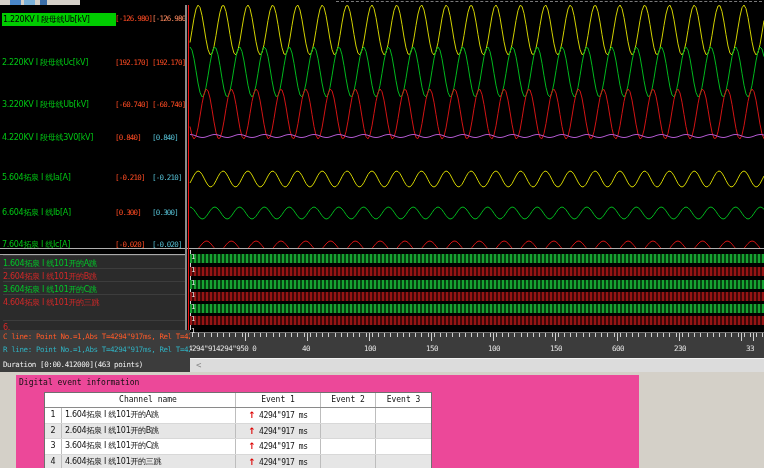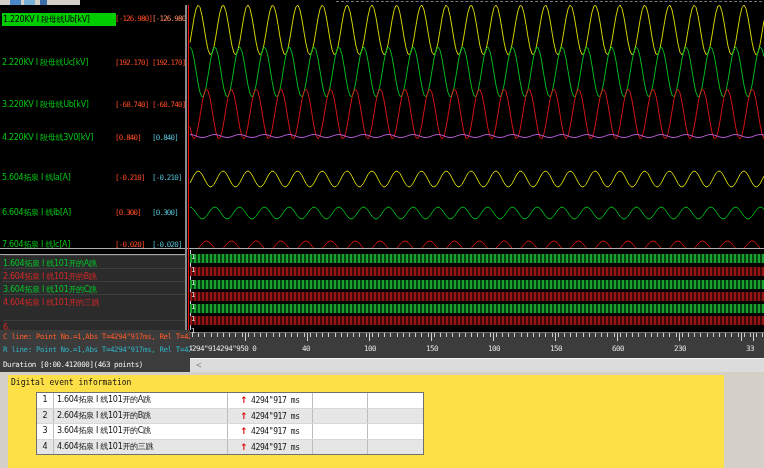--- a/index.html
+++ b/index.html
@@ -38,21 +38,21 @@
   
   #h-scrollbar{left:190px;top:358px;width:574px;height:14px;background:#dcdcdc;border-top:1px solid #f2f2f2;}
   #scroll-left-arrow{position:absolute;left:6px;top:1px;color:#8a8a8a;font-size:9px;
                      font-family:"DejaVu Sans Mono",monospace;}
   
   #status-panel{left:0;top:330px;width:190px;height:42px;background:#3c3c3c;overflow:hidden;}
   .status-row{position:absolute;left:3px;font-family:"DejaVu Sans Mono",monospace;font-size:7.5px;
               letter-spacing:-0.4px;white-space:nowrap;}
   
   #bottom-section{left:0;top:372px;width:764px;height:96px;background:#d4d0c8;}
-  #bottom-inner{position:absolute;left:8px;top:3px;width:716px;height:93px;background:#fde047;}
+  #bottom-inner{position:absolute;left:16px;top:3px;width:623px;height:93px;background:#ec4899;}
   #event-title{position:absolute;left:3px;top:3px;color:#111;font-size:8px;
                font-family:"DejaVu Sans Mono",monospace;}
   #event-table{position:absolute;left:28px;top:17px;width:386px;border:1px solid #707070;
                background:#fff;font-size:8px;color:#111;}
   .tr{position:relative;width:100%;}
   .tr.shaded{background:#e6e6e6;}
   .td{position:absolute;top:0;height:100%;border-left:1px solid #bdbdbd;box-sizing:border-box;
       overflow:hidden;white-space:nowrap;}
   .td.first{border-left:none;}
   .td-center{text-align:center;}
@@ -260,20 +260,26 @@
   <div class="abs" id="status-panel">
     <div class="status-row" style="top: 2px; color: rgb(255, 90, 40);">C line: Point No.=1,Abs T=4294"917ms,  Rel T=4294"917ms</div>
     <div class="status-row" style="top: 15px; color: rgb(48, 176, 192);">R line: Point No.=1,Abs T=4294"917ms,  Rel T=4294"917ms</div>
     <div class="status-row" style="top: 30px; color: rgb(240, 240, 240);">Duration [0:00.412000](463 points)</div>
   </div>
 
   <div class="abs" id="bottom-section">
     <div id="bottom-inner">
       <div id="event-title">Digital event information</div>
       <div id="event-table">
+          <div class="tr hdr" style="height:14px">
+            <div class="td td-center" style="left:16px;width:174px;line-height:14px;border-left:none">Channel name</div>
+            <div class="td td-center" style="left:190px;width:85px;line-height:14px">Event 1</div>
+            <div class="td td-center" style="left:275px;width:55px;line-height:14px">Event 2</div>
+            <div class="td td-center" style="left:330px;width:56px;line-height:14px">Event 3</div>
+          </div>
           <div class="tr" style="height:14.5px">
             <div class="td first td-center" style="left:0;width:16px;line-height:14.5px">1</div>
             <div class="td cjk" style="left:16px;width:174px;line-height:14.5px;padding-left:3px">1.604拓泉 I 线101开的A跳</div>
             <div class="td td-center" style="left:190px;width:85px;line-height:14.5px"><span class="evt-arrow" style="color:#dd0000">↑ </span><span class="evt-time">4294"917 ms</span></div>
             <div class="td td-center" style="left:275px;width:55px;line-height:14.5px"></div>
             <div class="td td-center" style="left:330px;width:56px;line-height:14.5px"></div>
           </div>
           <div class="tr shaded row-line" style="height:14.5px">
             <div class="td first td-center" style="left:0;width:16px;line-height:14.5px">2</div>
             <div class="td cjk" style="left:16px;width:174px;line-height:14.5px;padding-left:3px">2.604拓泉 I 线101开的B跳</div>

